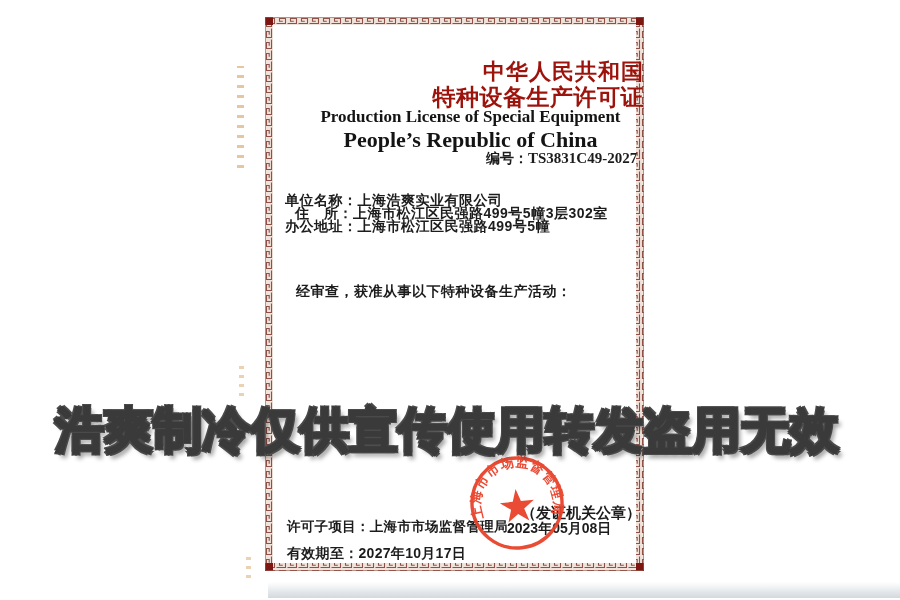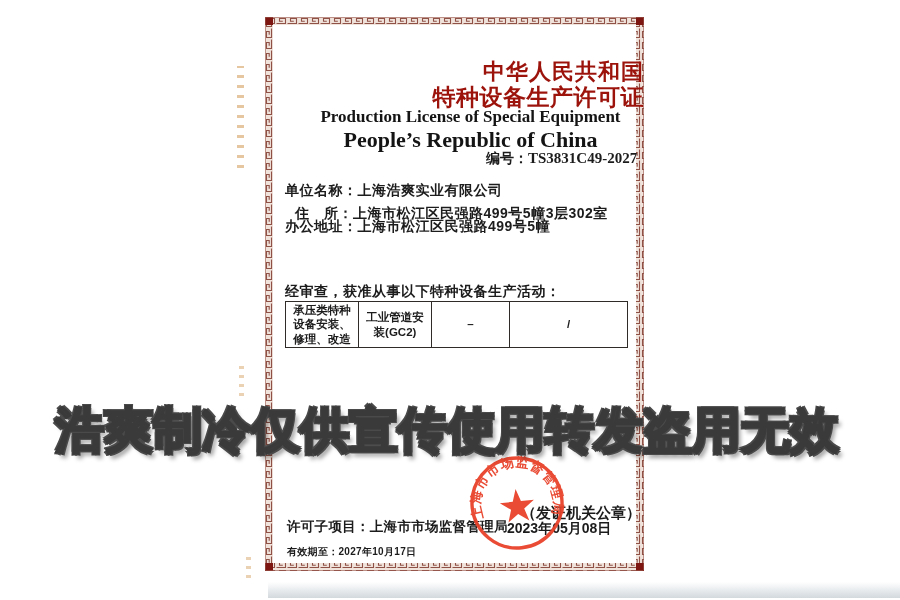--- a/index.html
+++ b/index.html
@@ -38,36 +38,36 @@
   .title-cn-1{top:57px;font-size:22px;letter-spacing:1px;}
   .title-cn-2{top:82px;font-size:23px;letter-spacing:.5px;}
   .title-en{left:265px;width:379px;text-align:center;font-weight:bold;color:#141414;
     font-family:"Liberation Serif","DejaVu Serif",serif;z-index:2;margin-left:16px;}
   .title-en-1{top:107px;font-size:17px;}
   .title-en-2{top:127px;font-size:22px;}
   .license-no{left:486px;top:150px;font-size:14px;font-weight:bold;z-index:2;}
   .license-no .val{font-family:"Liberation Serif","DejaVu Serif",serif;font-size:15px;}
   
   .field{left:285px;font-size:14px;font-weight:bold;z-index:2;letter-spacing:.5px;}
-  .field-1{top:182px;}
+  .field-1{top:192px;}
   .field-2{top:205px;text-align:right;}
   .field-3{top:218px;}
   .field .lbl{display:inline-block;min-width:68px;}
-  .approval{left:285px;top:283px;font-size:14px;font-weight:bold;z-index:2;letter-spacing:.5px;}
+  .approval{left:296px;top:283px;font-size:14px;font-weight:bold;z-index:2;letter-spacing:.5px;}
   
   .lic-table{left:285px;top:301px;z-index:2;}
   table{border-collapse:collapse;table-layout:fixed;}
   td,th{border:1.4px solid #2e2b28;text-align:center;vertical-align:middle;
     font-weight:bold;padding:1px 2px;line-height:1.25;}
   th{font-size:12px;height:19px;}
   td{font-size:11.5px;height:39px;}
   .c0{width:68px;} .c1{width:68px;} .c2{width:73px;} .c3{width:113px;}
   
   .issuer{left:287px;top:518px;font-size:13.5px;font-weight:bold;z-index:2;letter-spacing:.3px;}
-  .valid{left:287px;top:545px;font-size:10px;font-weight:bold;z-index:2;letter-spacing:.3px;}
+  .valid{left:287px;top:545px;font-size:14px;font-weight:bold;z-index:2;letter-spacing:.3px;}
   .seal-caption{left:521px;top:504px;font-size:15px;font-weight:bold;z-index:2;}
   .issue-date{left:507px;top:520px;font-size:14px;font-weight:bold;z-index:2;}
   .seal{left:467px;top:453px;width:100px;height:100px;z-index:4;transform:rotate(-6deg);opacity:.95;}
   
   .watermark{
     left:55px;top:400px;width:800px;text-align:justify;
     font-size:49px;font-weight:900;line-height:60px;white-space:nowrap;
     color:#404040;z-index:6;
     -webkit-text-stroke:2px #3a3a3a;
     text-shadow:-2px -2px 0 #4a4a4a,2px -2px 0 #4a4a4a,-2px 2px 0 #4a4a4a,2px 2px 0 #4a4a4a,
@@ -121,26 +121,20 @@
 </div>
 <div class="abs field field-3">
   <span class="lbl">办公地址：</span><span>上海市松江区民强路499号5幢</span>
 </div>
 
 <div class="abs approval">经审查，获准从事以下特种设备生产活动：</div>
 
 <div class="abs lic-table">
   <table>
     <tbody>
-    <tr>
-      <td class="c0">承压类特种设备安装、修理、改造</td>
-      <td class="c1">工业管道安装(GC2)</td>
-      <td class="c2">–</td>
-      <td class="c3">/</td>
-    </tr>
   </tbody>
     </table>
 </div>
 
 <div class="abs seal-caption">（发证机关公章）</div>
 <div class="abs issue-date">2023年05月08日</div>
 
 <div class="abs issuer">
   <span>许可子项目：</span><span>上海市市场监督管理局</span>
 </div>

